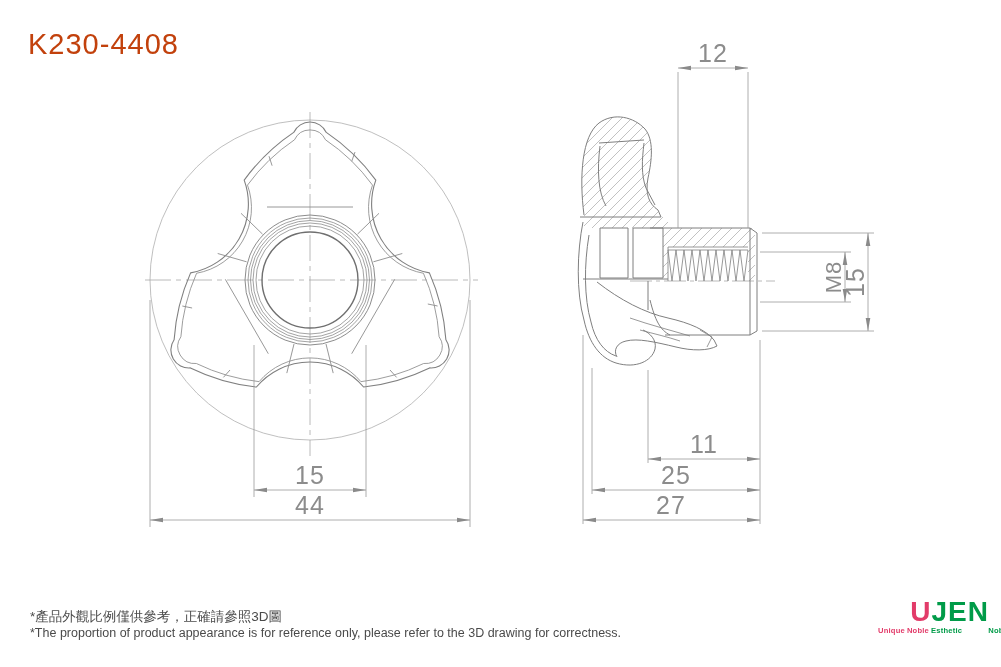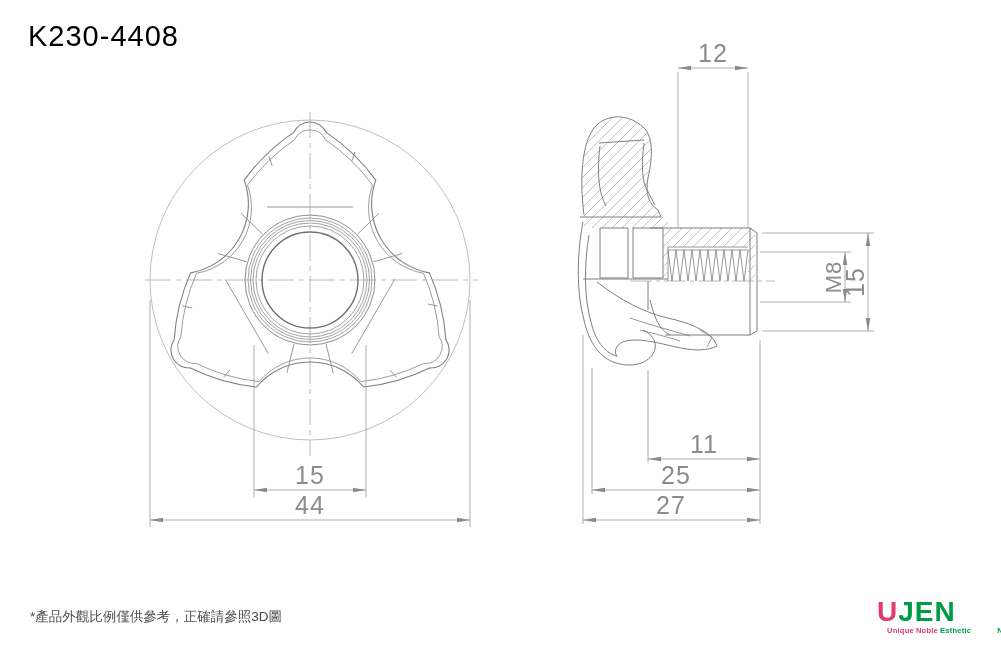--- a/index.html
+++ b/index.html
@@ -1,28 +1,28 @@
 <!DOCTYPE html>
 <html><head>
 <meta charset="utf-8">
 <style>
   html,body{margin:0;padding:0;background:#ffffff;}
   body{width:1001px;height:667px;position:relative;overflow:hidden;
        font-family:"Liberation Sans",sans-serif;}
   .stage{position:absolute;inset:0;}
-  .title{position:absolute;left:28px;top:20px;font-size:29px;font-weight:300;
-         color:#000000;letter-spacing:1px;}
+  .title{position:absolute;left:28px;top:28px;font-size:29px;font-weight:300;
+         color:#c2410c;letter-spacing:1px;}
   svg.drawing{position:absolute;left:0;top:0;}
   .dimtext{fill:#8c8c8c;font-size:25px;font-weight:300;
            font-family:"Liberation Sans",sans-serif;letter-spacing:1px;}
   .dimtext.small{font-size:22px;}
   .footnotes{position:absolute;left:30px;top:608px;color:#4a4a4a;}
   .footnote-zh{font-size:13.5px;line-height:17px;}
   .footnote-en{font-size:12.5px;line-height:17px;}
-  .logo{position:absolute;left:877px;top:598px;width:112px;text-align:left;}
+  .logo{position:absolute;left:877px;top:598px;width:112px;text-align:right;}
   .logo-word{font-size:28px;font-weight:bold;letter-spacing:1px;line-height:28px;
              font-family:"Liberation Sans",sans-serif;}
   .logo-tag{font-size:7.6px;font-weight:bold;letter-spacing:0.2px;white-space:nowrap;}
   .logo-tag span{padding:0 1px;}
 </style>
 </head>
 <body>
 
 <div class="stage">
 
@@ -163,24 +163,25 @@
       <text class="dimtext small" transform="translate(841 277) rotate(-90)" text-anchor="middle">M8</text>
       <text class="dimtext" transform="translate(864 282) rotate(-90)" text-anchor="middle">15</text>
       <text class="dimtext" x="704" y="453" text-anchor="middle">11</text>
       <text class="dimtext" x="676" y="484" text-anchor="middle">25</text>
       <text class="dimtext" x="671" y="514" text-anchor="middle">27</text>
     </g>
   </svg>
 
   <div class="footnotes">
     <div class="footnote-zh">*產品外觀比例僅供參考，正確請參照3D圖</div>
+    <div class="footnote-en">*The proportion of product appearance is for reference only, please refer to the 3D drawing for correctness.</div>
   </div>
 
   <div class="logo">
     <div class="logo-word">
       <span style="color: rgb(226, 59, 105);">U</span><span style="color: rgb(0, 155, 72);">JEN</span>
     </div>
     <div class="logo-tag">
-      <span style="color: rgb(226, 59, 105); margin-left: 9px;">Unique</span><span style="color: rgb(226, 59, 105);">Noble</span><span style="color: rgb(0, 155, 72);">Esthetic</span><span style="color: rgb(0, 155, 72); margin-left: 24px;">Noble</span>
+      <span style="color: rgb(226, 59, 105);">Unique</span><span style="color: rgb(226, 59, 105);">Noble</span><span style="color: rgb(0, 155, 72);">Esthetic</span><span style="color: rgb(0, 155, 72); margin-left: 24px;">Noble</span>
     </div>
   </div>
 
 </div>
 
 </body></html>

